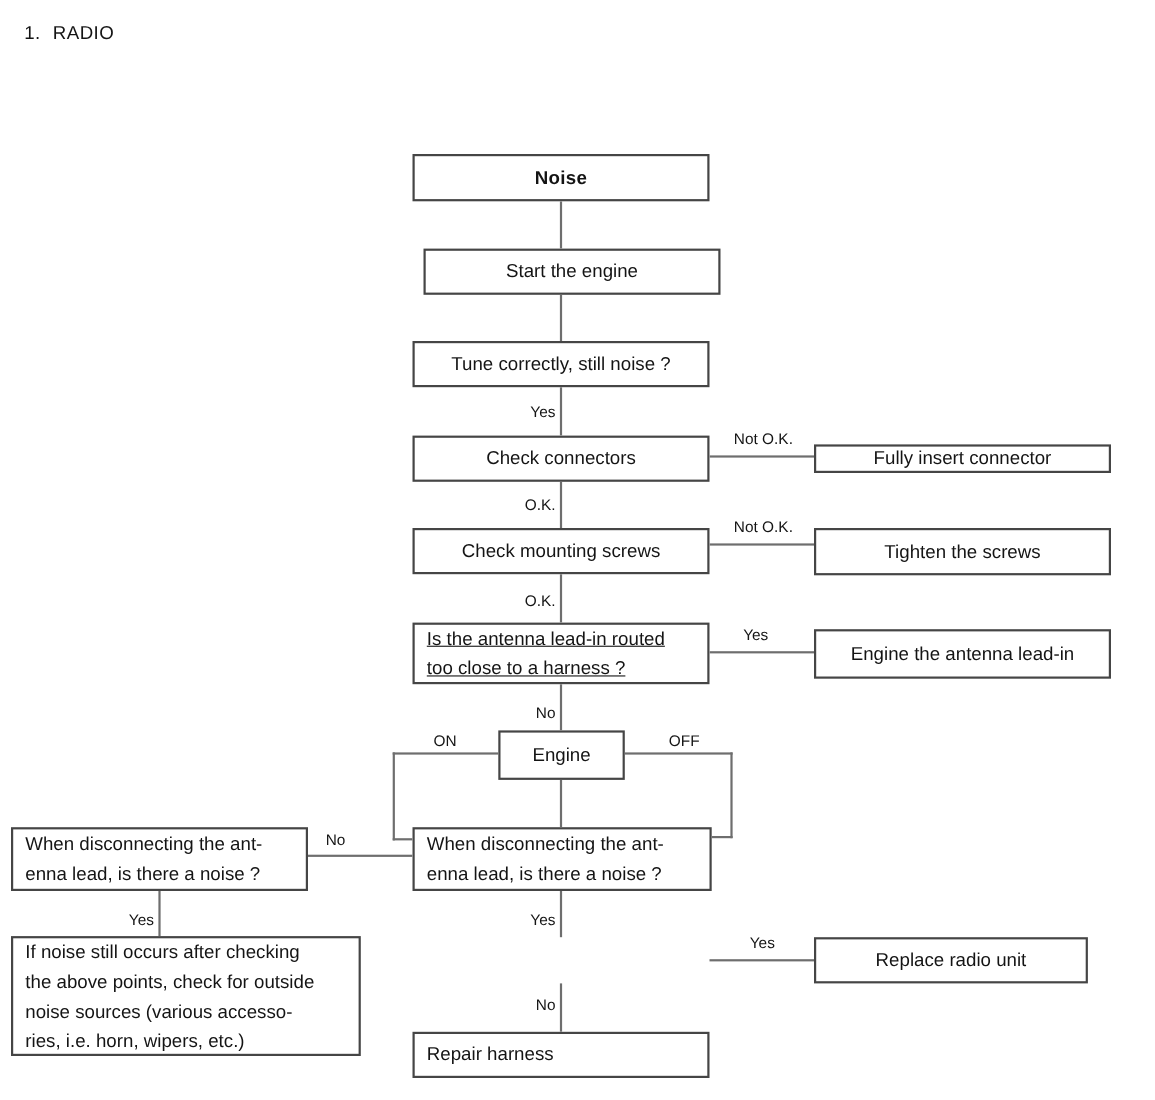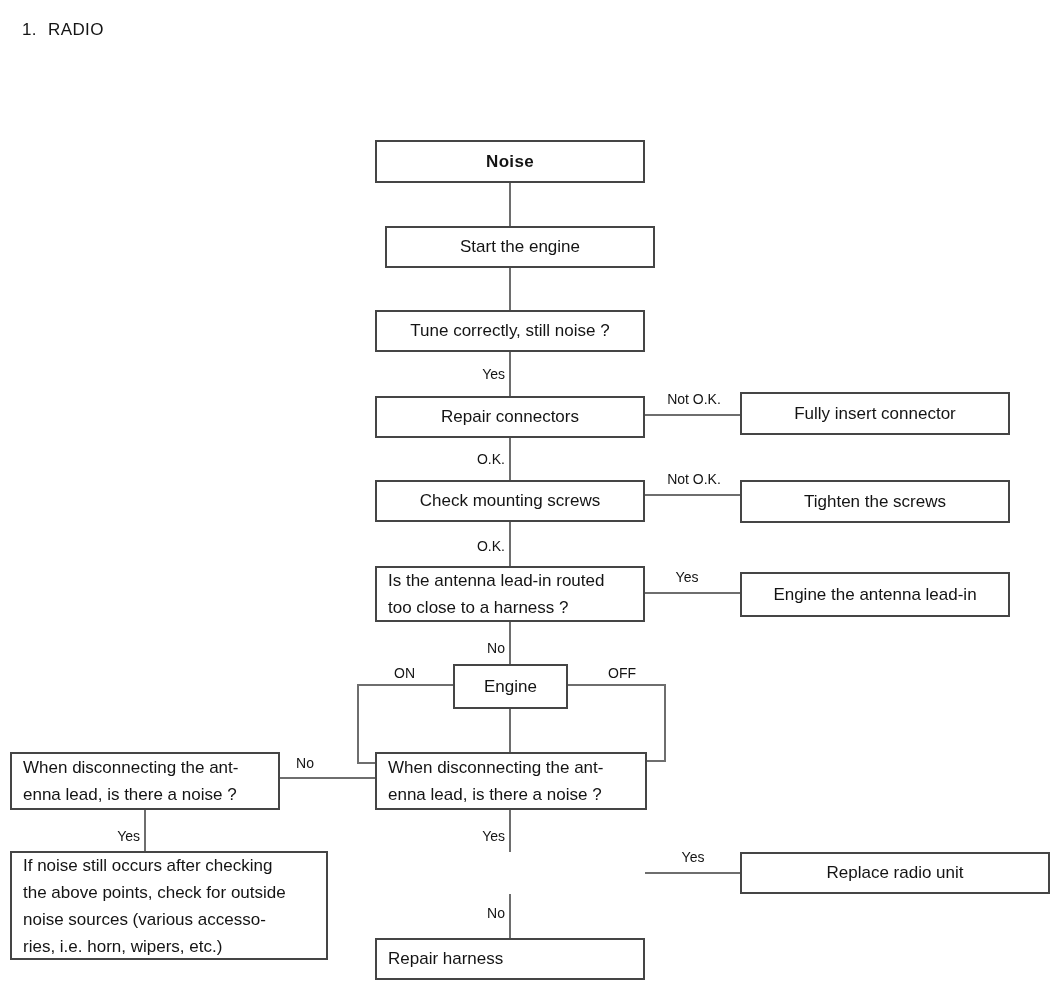--- a/index.html
+++ b/index.html
@@ -87,32 +87,32 @@
   <div class="elabel c" style="left:597px;top:664px;width:50px;">OFF</div>
   <div class="elabel c" style="left:284px;top:754px;width:42px;">No</div>
   <div class="elabel r" style="left:92px;top:827px;width:48px;">Yes</div>
   <div class="elabel r" style="left:455px;top:827px;width:50px;">Yes</div>
   <div class="elabel c" style="left:668px;top:848px;width:50px;">Yes</div>
   <div class="elabel r" style="left:457px;top:904px;width:48px;">No</div>
 
   <div class="node bold" style="left:375px;top:140px;width:270px;height:43px;">Noise</div>
   <div class="node" style="left:385px;top:226px;width:270px;height:42px;">Start the engine</div>
   <div class="node" style="left:375px;top:310px;width:270px;height:42px;">Tune correctly, still noise ?</div>
-  <div class="node" style="left:375px;top:396px;width:270px;height:42px;">Repair connectors</div>
-  <div class="node" style="left:740px;top:392px;width:270px;height:43px;">Fully insert connector</div>
+  <div class="node" style="left:375px;top:396px;width:270px;height:42px;">Check connectors</div>
+  <div class="node" style="left:740px;top:404px;width:270px;height:26px;">Fully insert connector</div>
   <div class="node" style="left:375px;top:480px;width:270px;height:42px;">Check mounting screws</div>
   <div class="node" style="left:740px;top:480px;width:270px;height:43px;">Tighten the screws</div>
-  <div class="node left multi" style="left:375px;top:566px;width:270px;height:56px;">Is the antenna lead-in routed
+  <div class="node left multi" style="left:375px;top:566px;width:270px;height:56px;text-decoration:underline;">Is the antenna lead-in routed
 too close to a harness ?</div>
   <div class="node" style="left:740px;top:572px;width:270px;height:45px;">Engine the antenna lead-in</div>
   <div class="node" style="left:453px;top:664px;width:115px;height:45px;">Engine</div>
   <div class="node left multi" style="left:10px;top:752px;width:270px;height:58px;">When disconnecting the ant-
 enna lead, is there a noise ?</div>
   <div class="node left multi" style="left:375px;top:752px;width:272px;height:58px;">When disconnecting  the ant-
 enna lead, is there a noise ?</div>
   <div class="node left multi" style="left:10px;top:851px;width:318px;height:109px;">If noise still occurs after checking
 the above points, check for outside
 noise sources (various accesso-
 ries, i.e. horn, wipers, etc.)</div>
-  <div class="node" style="left:740px;top:852px;width:310px;height:42px;">Replace radio unit</div>
+  <div class="node" style="left:740px;top:852px;width:249px;height:42px;">Replace radio unit</div>
   <div class="node left" style="left:375px;top:938px;width:270px;height:42px;">Repair harness</div>
 
 </div>
 
 </body></html>

